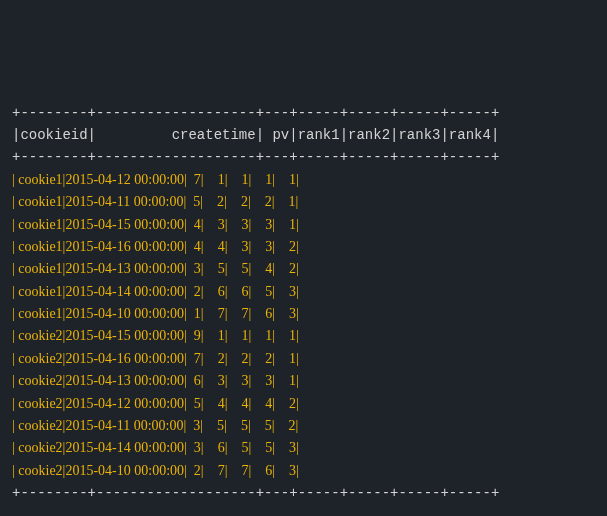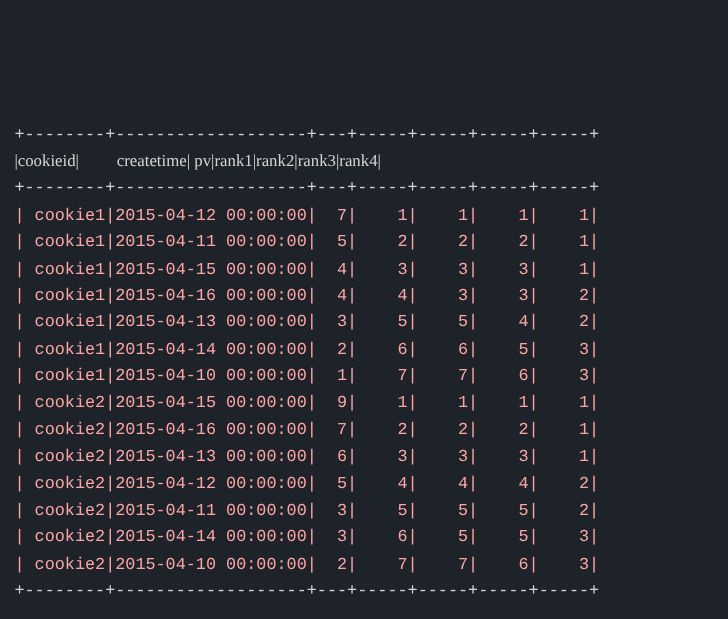--- a/index.html
+++ b/index.html
@@ -6,22 +6,22 @@
     margin: 0;
     padding: 12px;
     background: #1e2229;
     font-family: Consolas, 'Courier New', monospace;
     font-size: 14px;
     line-height: 1.6;
     color: #d4d4d4;
     white-space: pre;
   }
   .border-line { color: #d4d4d4; }
-  .header { color: #d4d4d4; font-family: Liberation Serif, serif; }
-  .row { color: #fca5a5; }
+  .header { color: #d4d4d4; }
+  .row { color: #eab308; font-family: Liberation Serif, serif; }
 </style>
 </head>
 <body>
 
 
 
 <div id="table-container"><div class="border-line">+--------+-------------------+---+-----+-----+-----+-----+</div><div class="header">|cookieid|         createtime| pv|rank1|rank2|rank3|rank4|</div><div class="border-line">+--------+-------------------+---+-----+-----+-----+-----+</div><div class="row">| cookie1|2015-04-12 00:00:00|  7|    1|    1|    1|    1|</div><div class="row">| cookie1|2015-04-11 00:00:00|  5|    2|    2|    2|    1|</div><div class="row">| cookie1|2015-04-15 00:00:00|  4|    3|    3|    3|    1|</div><div class="row">| cookie1|2015-04-16 00:00:00|  4|    4|    3|    3|    2|</div><div class="row">| cookie1|2015-04-13 00:00:00|  3|    5|    5|    4|    2|</div><div class="row">| cookie1|2015-04-14 00:00:00|  2|    6|    6|    5|    3|</div><div class="row">| cookie1|2015-04-10 00:00:00|  1|    7|    7|    6|    3|</div><div class="row">| cookie2|2015-04-15 00:00:00|  9|    1|    1|    1|    1|</div><div class="row">| cookie2|2015-04-16 00:00:00|  7|    2|    2|    2|    1|</div><div class="row">| cookie2|2015-04-13 00:00:00|  6|    3|    3|    3|    1|</div><div class="row">| cookie2|2015-04-12 00:00:00|  5|    4|    4|    4|    2|</div><div class="row">| cookie2|2015-04-11 00:00:00|  3|    5|    5|    5|    2|</div><div class="row">| cookie2|2015-04-14 00:00:00|  3|    6|    5|    5|    3|</div><div class="row">| cookie2|2015-04-10 00:00:00|  2|    7|    7|    6|    3|</div><div class="border-line">+--------+-------------------+---+-----+-----+-----+-----+</div></div>
 
 
 

